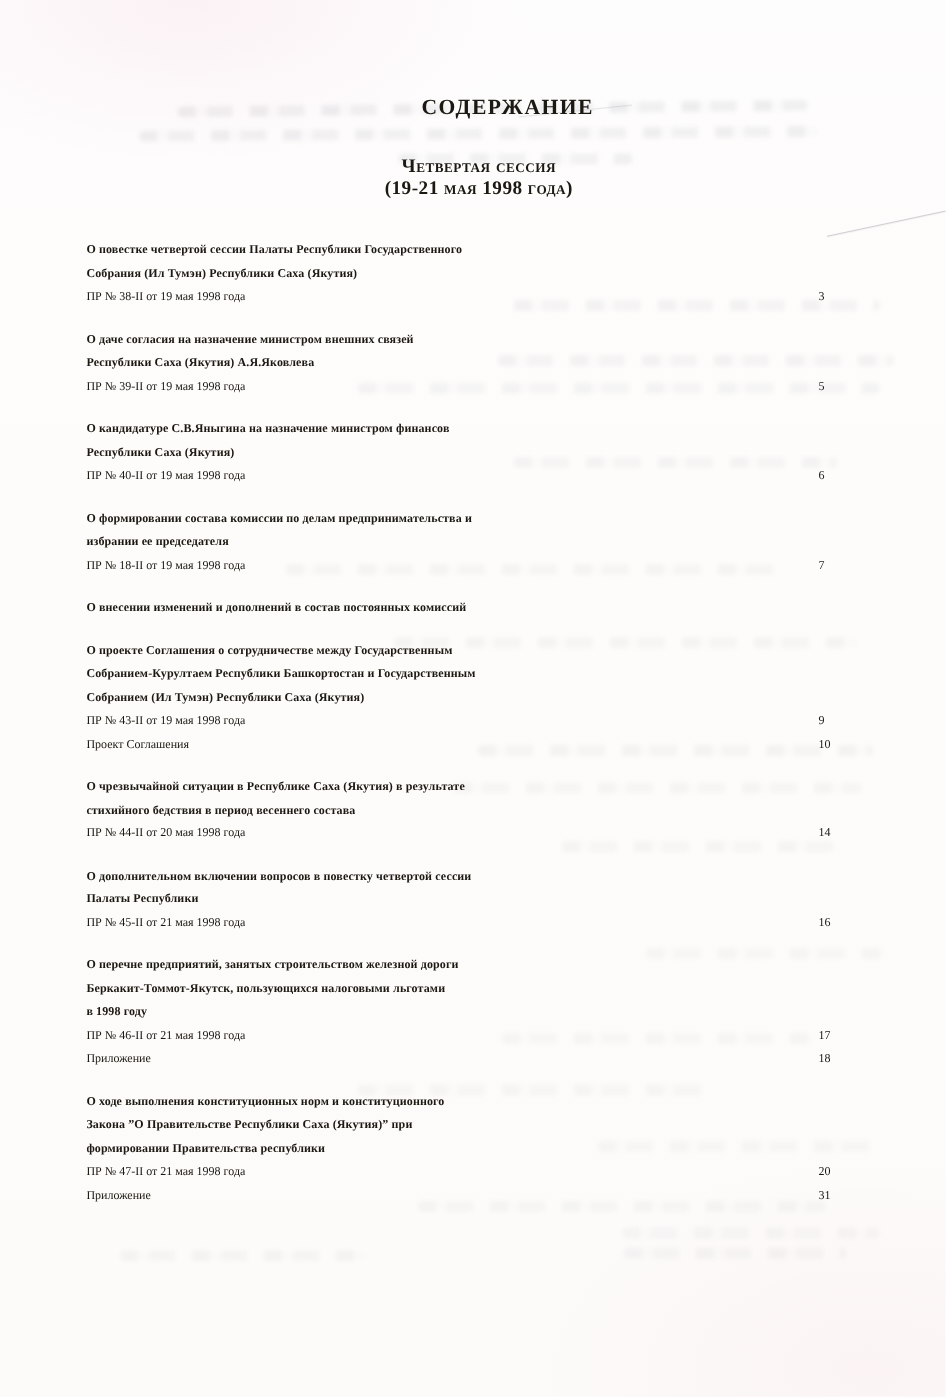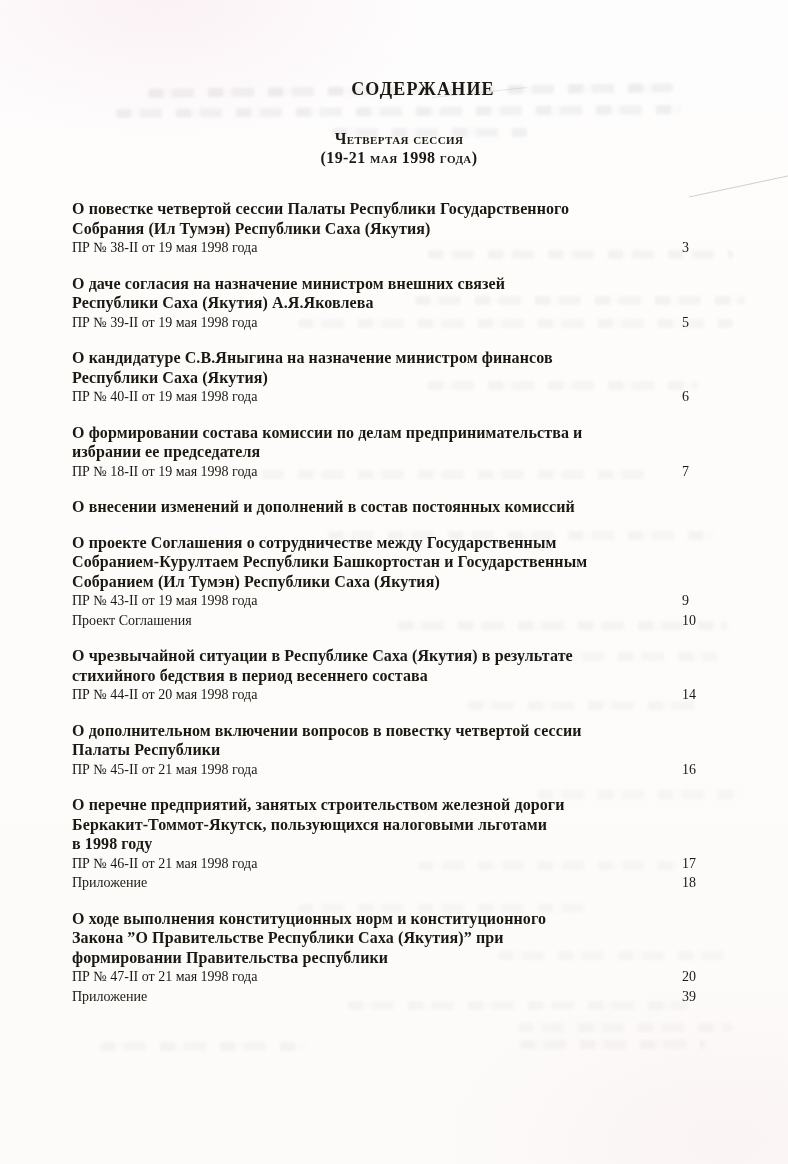--- a/index.html
+++ b/index.html
@@ -62,28 +62,28 @@
     position: absolute;
     top: 199px;
     left: 72px;
     width: 638px;
   }
   .entry {
     margin-bottom: 16px;
   }
   .entry-title {
     font-weight: bold;
-    font-size: 16px;
+    font-size: 10px;
     line-height: 19.5px;
     white-space: pre-line;
     letter-spacing: 0.1px;
   }
   .entry-row {
     display: flex;
-    font-size: 14px;
+    font-size: 10px;
     line-height: 19.5px;
   }
   .row-label {
     flex: 1 1 auto;
   }
   .row-page {
     flex: 0 0 28px;
     margin-left: auto;
     text-align: left;
   }
@@ -244,16 +244,16 @@
     <div class="entry">
       <div class="entry-title">О ходе выполнения конституционных норм и конституционного
 Закона ”О Правительстве Республики Саха (Якутия)” при
 формировании Правительства республики</div>
       <div class="entry-row">
         <span class="row-label">ПР № 47-II от 21 мая 1998 года</span>
         <span class="row-page">20</span>
       </div>
       <div class="entry-row">
         <span class="row-label">Приложение</span>
-        <span class="row-page">39</span>
+        <span class="row-page">31</span>
       </div>
     </div>
   </div>
 
 </body></html>

